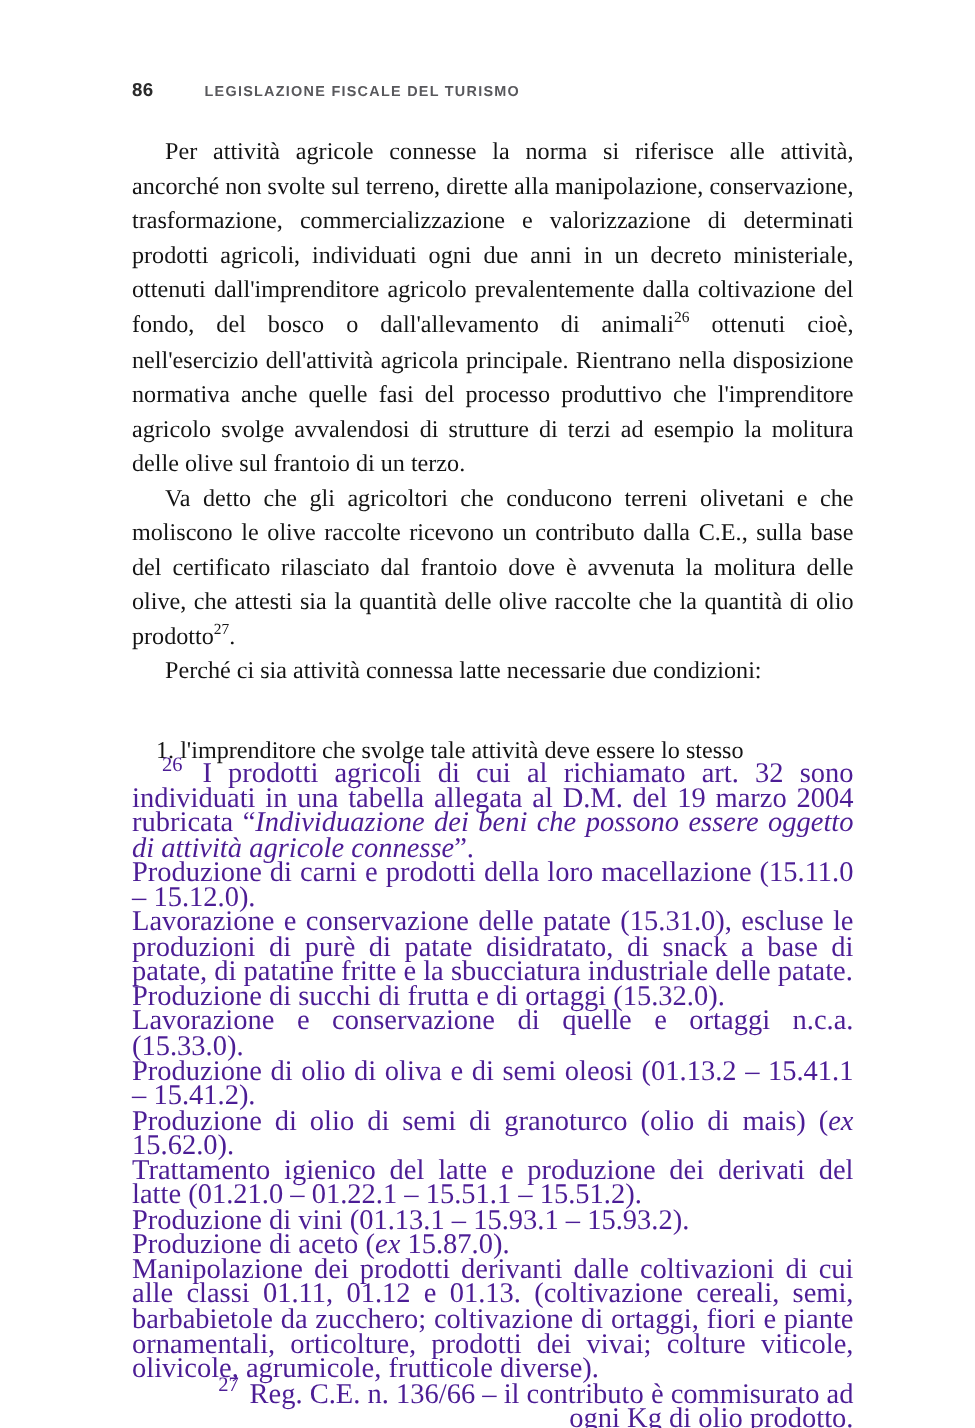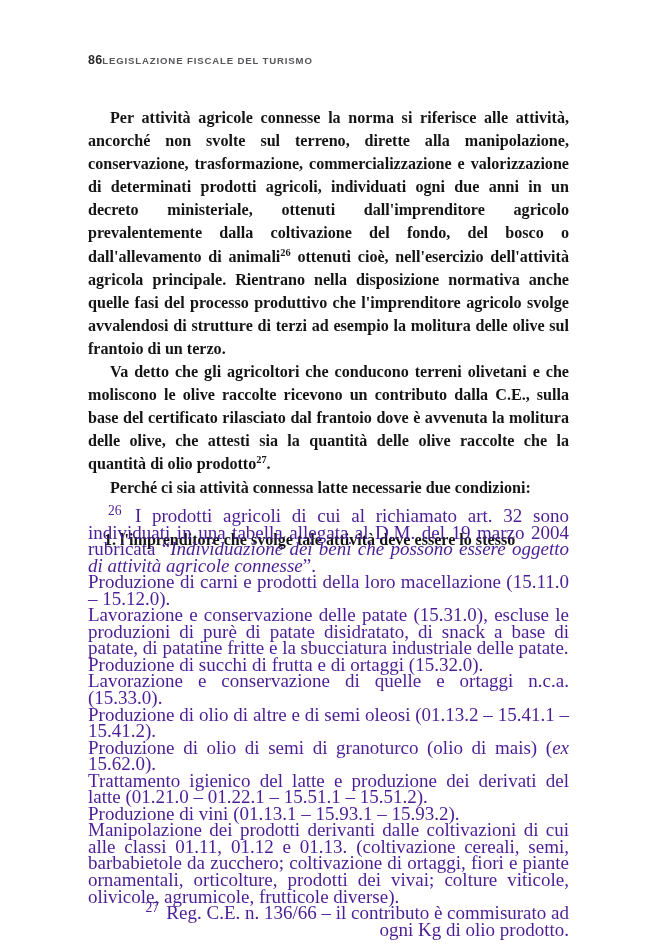--- a/index.html
+++ b/index.html
@@ -23,20 +23,21 @@
   }
 
   
   .running-head {
     position: absolute;
     left: 88px;
     top: 53px;
     width: 480px;
     display: flex;
     align-items: baseline;
+    gap: 34px;
   }
   .folio {
     font-family: "Liberation Sans", "DejaVu Sans", sans-serif;
     font-size: 12.5px;
     font-weight: 700;
     color: #2a2a2a;
     letter-spacing: 0.2px;
   }
   .head-title {
     font-family: "Liberation Sans", "DejaVu Sans", sans-serif;
@@ -44,23 +45,22 @@
     font-weight: 700;
     color: #58585c;
     letter-spacing: 0.85px;
     white-space: nowrap;
   }
 
   
   .body-block {
     position: absolute;
     left: 88px;
-    top: 106px;
+    top: 90px;
     width: 481px;
-    font-weight: bold;
   }
   .body-block p {
     margin: 0;
     font-size: 16.1px;
     line-height: 23.1px;
     text-align: justify;
     text-justify: inter-word;
     text-indent: 22px;
     color: #141414;
     hyphens: manual;
@@ -128,26 +128,27 @@
   </div>
 
   <div class="footnotes">
 
     <p class="fn-start"><sup class="fnmark">26</sup><span> I prodotti agricoli di cui al richiamato art. 32 sono individuati in una tabella allegata al D.M. del 19 marzo 2004 rubricata “</span><em>Individuazione dei beni che possono essere oggetto di attività agricole connesse</em><span>”.</span></p>
 
     <p>Produzione di carni e prodotti della loro macellazione (15.11.0 – 15.12.0).</p>
     <p>Lavorazione e conservazione delle patate (15.31.0), escluse le produzioni di purè di patate disidratato, di snack a base di patate, di patatine fritte e la sbucciatura industriale delle patate.</p>
     <p>Produzione di succhi di frutta e di ortaggi (15.32.0).</p>
     <p>Lavorazione e conservazione di quelle e ortaggi n.c.a. (15.33.0).</p>
-    <p>Produzione di olio di altre e di semi oleosi (01.13.2 – 15.41.1 – 15.41.2).</p>
+    <p>Produzione di olio di oliva e di semi oleosi (01.13.2 – 15.41.1 – 15.41.2).</p>
 
     <p><span>Produzione di olio di semi di granoturco (olio di mais) (</span><em>ex</em><span> 15.62.0).</span></p>
 
     <p>Trattamento igienico del latte e produzione dei derivati del latte (01.21.0 – 01.22.1 – 15.51.1 – 15.51.2).</p>
     <p>Produzione di vini (01.13.1 – 15.93.1 – 15.93.2).</p>
 
+    <p><span>Produzione di aceto (</span><em>ex</em><span> 15.87.0).</span></p>
 
     <p>Manipolazione dei prodotti derivanti dalle coltivazioni di cui alle classi 01.11, 01.12 e 01.13. (coltivazione cereali, semi, barbabietole da zucchero; coltivazione di ortaggi, fiori e piante ornamentali, orticolture, prodotti dei vivai; colture viticole, olivicole, agrumicole, frutticole diverse).</p>
 
     <p class="fn-start last-line"><sup class="fnmark">27</sup><span> Reg. C.E. n. 136/66 – il contributo è commisurato ad ogni Kg di olio prodotto.</span></p>
   </div>
 
 </div>
 
 </body></html>

